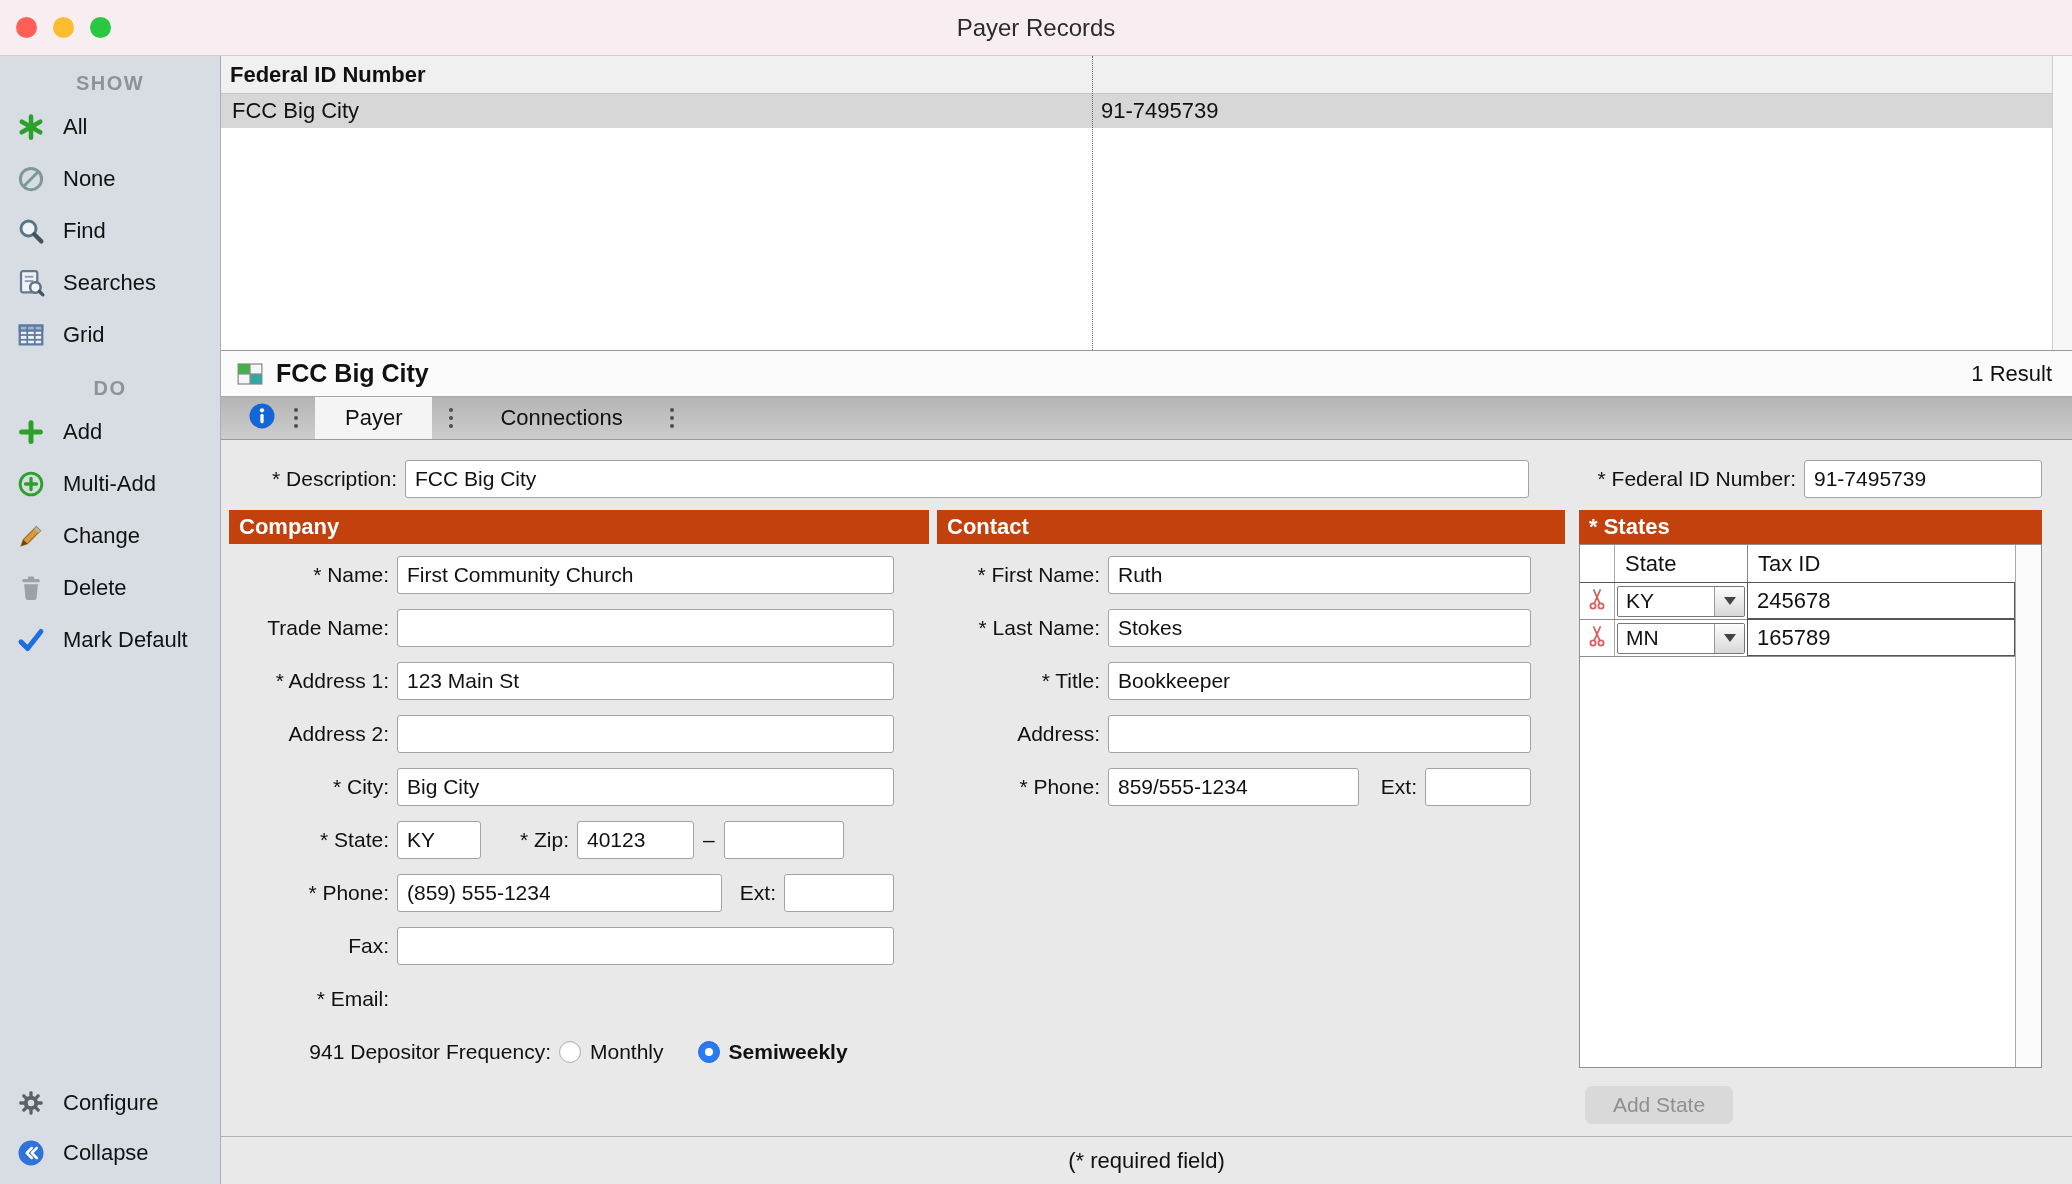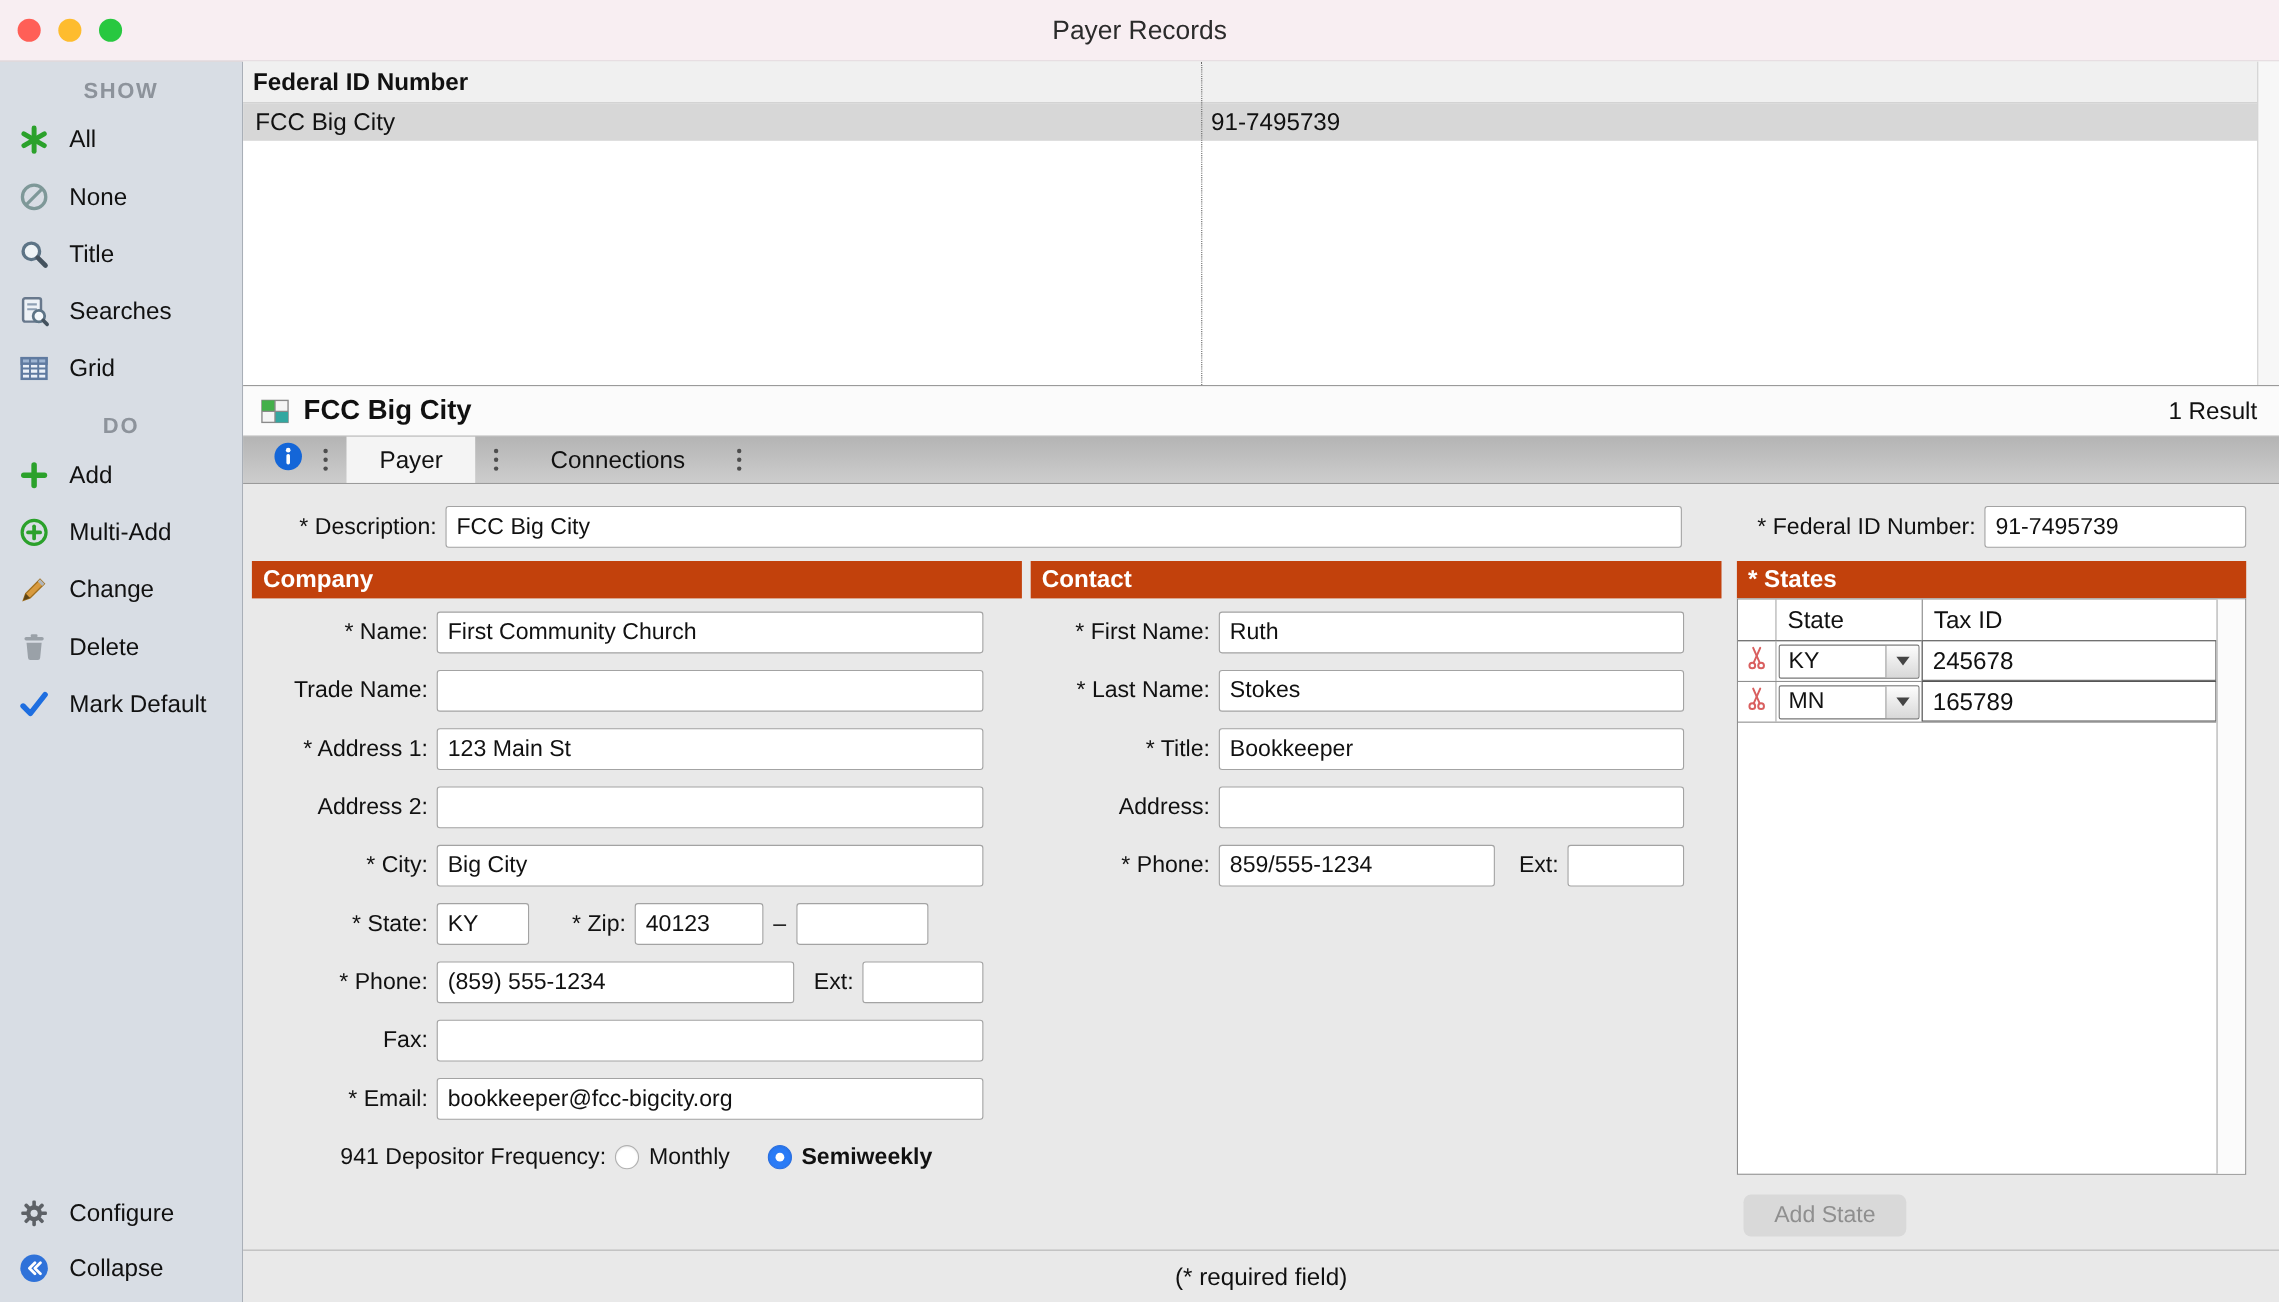--- a/index.html
+++ b/index.html
@@ -158,21 +158,21 @@
           </span>
         <span class="lbl">None</span>
       </div>
       <div class="side-item">
         <span class="icon">
             <svg width="30" height="30" viewBox="0 0 24 24">
               <circle cx="10" cy="10" r="6" fill="#eef3f6" stroke="#5d7486" stroke-width="2.4"></circle>
               <line x1="14.6" y1="14.6" x2="20.3" y2="20.3" stroke="#44525e" stroke-width="3.4" stroke-linecap="round"></line>
             </svg>
           </span>
-        <span class="lbl">Title</span>
+        <span class="lbl">Find</span>
       </div>
       <div class="side-item">
         <span class="icon">
             <svg width="30" height="30" viewBox="0 0 24 24">
               <rect x="4" y="2.5" width="13" height="17" rx="1.5" fill="#eef2f7" stroke="#68788c" stroke-width="1.8"></rect>
               <line x1="7" y1="7" x2="14" y2="7" stroke="#8fa0b4" stroke-width="1.6"></line>
               <line x1="7" y1="10.5" x2="14" y2="10.5" stroke="#8fa0b4" stroke-width="1.6"></line>
               <circle cx="15.5" cy="15.5" r="4.2" fill="#f4f8fb" stroke="#5d7486" stroke-width="2"></circle>
               <line x1="18.6" y1="18.6" x2="21.5" y2="21.5" stroke="#44525e" stroke-width="2.6" stroke-linecap="round"></line>
             </svg>
@@ -392,21 +392,20 @@
                 <input class="inp in-phone" value="(859) 555-1234" style="">
                 <span class="flabel lab-ext">Ext:</span>
                 <input class="inp in-ext" value="" style="">
               </div>
               <div class="frow">
                 <span class="flabel lab-c">Fax:</span>
                 <input class="inp in-name" value="" style="">
               </div>
               <div class="frow">
                 <span class="flabel lab-c">* Email:</span>
-                <input class="inp in-name" value="bookkeeper@fcc-bigcity.org" style="">
               </div>
               <div class="frow">
                 <span class="flabel lab-freq">941 Depositor Frequency:</span>
                 <span class="radio-option">
                   <span class="radio"></span>
                   <span class="radio-label">Monthly</span>
                 </span>
                 <span class="radio-option">
                   <span class="radio checked"></span>
                   <span class="radio-label selected">Semiweekly</span>

